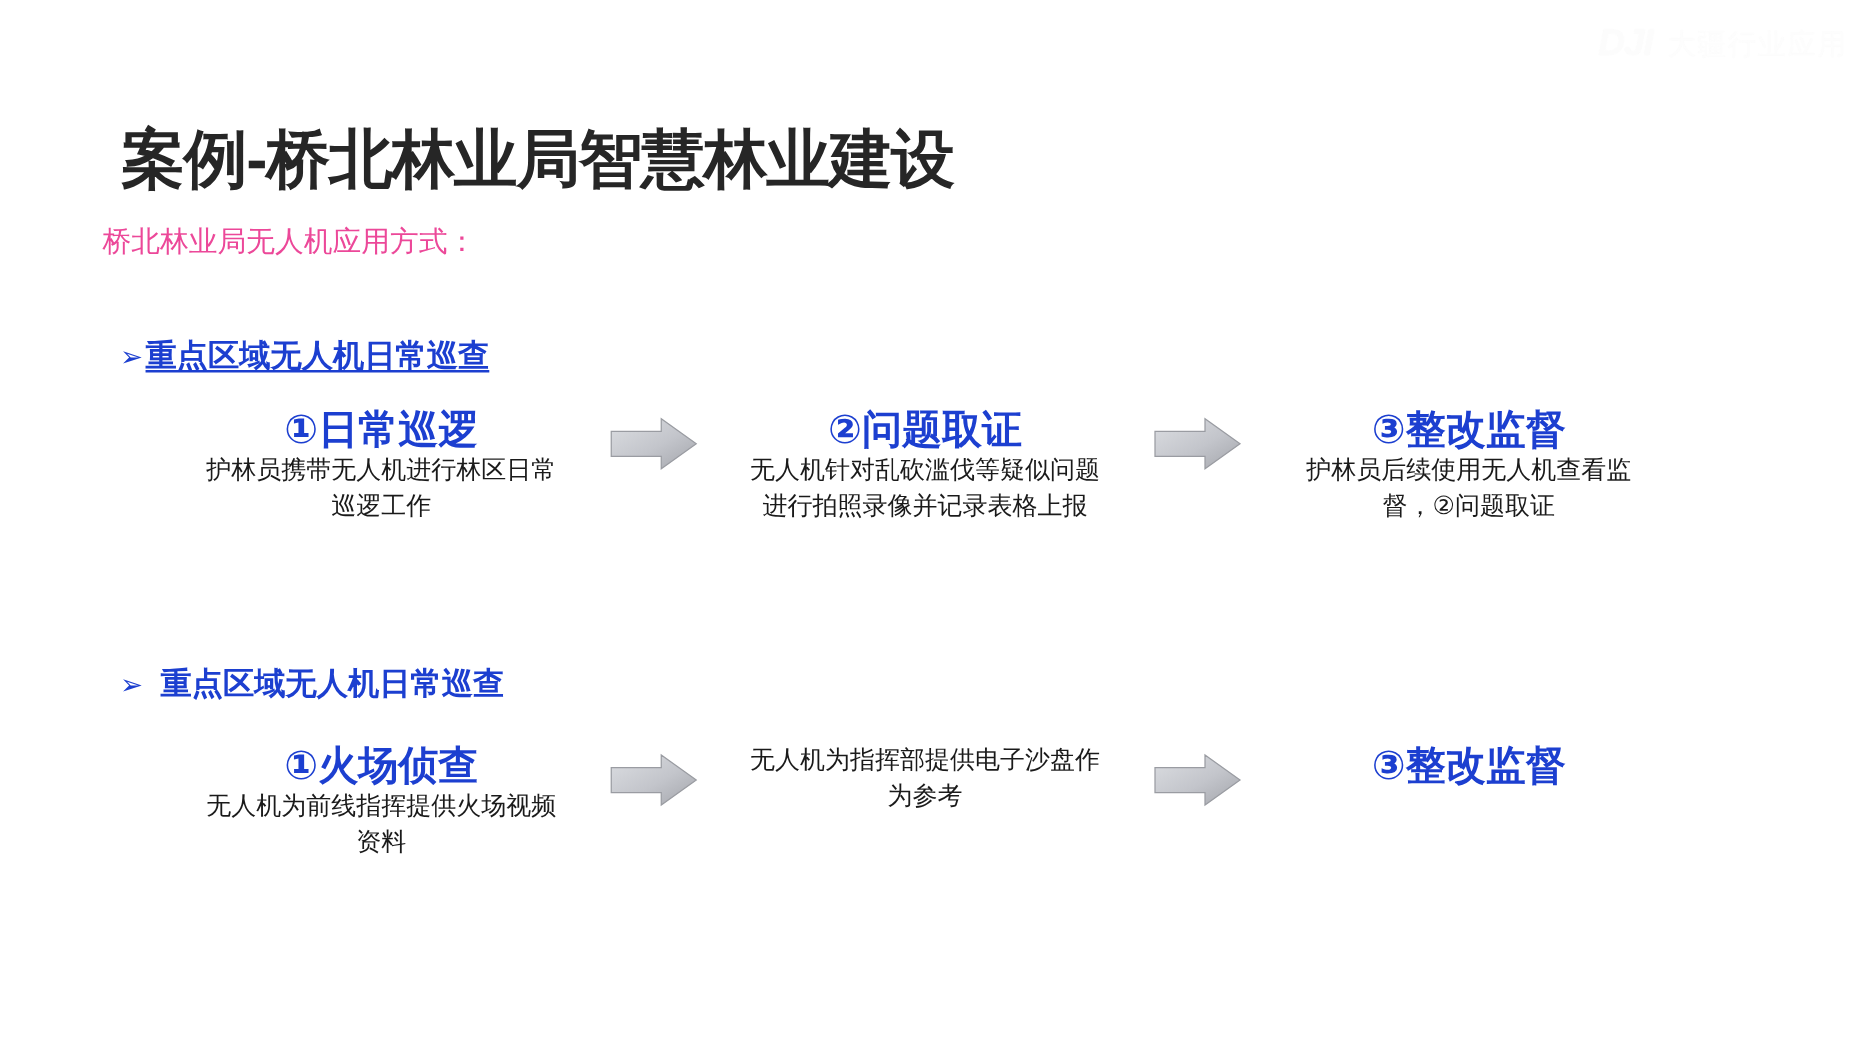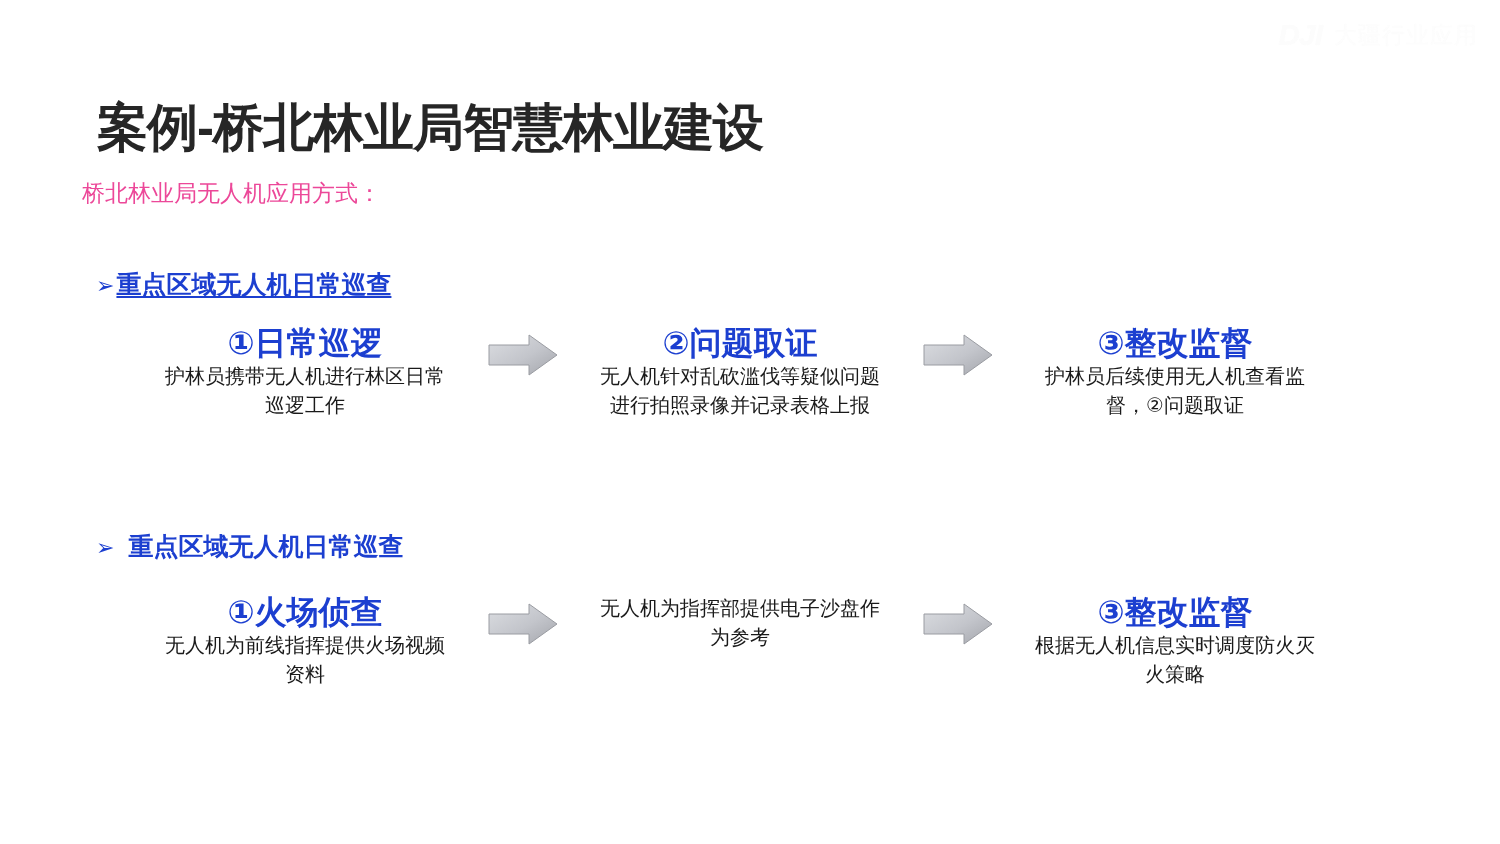--- a/index.html
+++ b/index.html
@@ -208,18 +208,17 @@
     </div>
 
     <div class="arrow-cell">
       <svg class="block-arrow" viewBox="0 0 72 44">
         <path d="M2 12 L42 12 L42 2 L70 22 L42 42 L42 32 L2 32 Z" fill="url(#agrad1)" stroke="#9a9ca2" stroke-width="1"></path>
       </svg>
     </div>
 
     <div class="step">
       <div class="step-title">③整改监督</div>
-      <div class="step-desc">根据无人机信息实时调度防火灭火策略</div>
     </div>
 
   </div>
 
 </div>
 
 </body></html>

